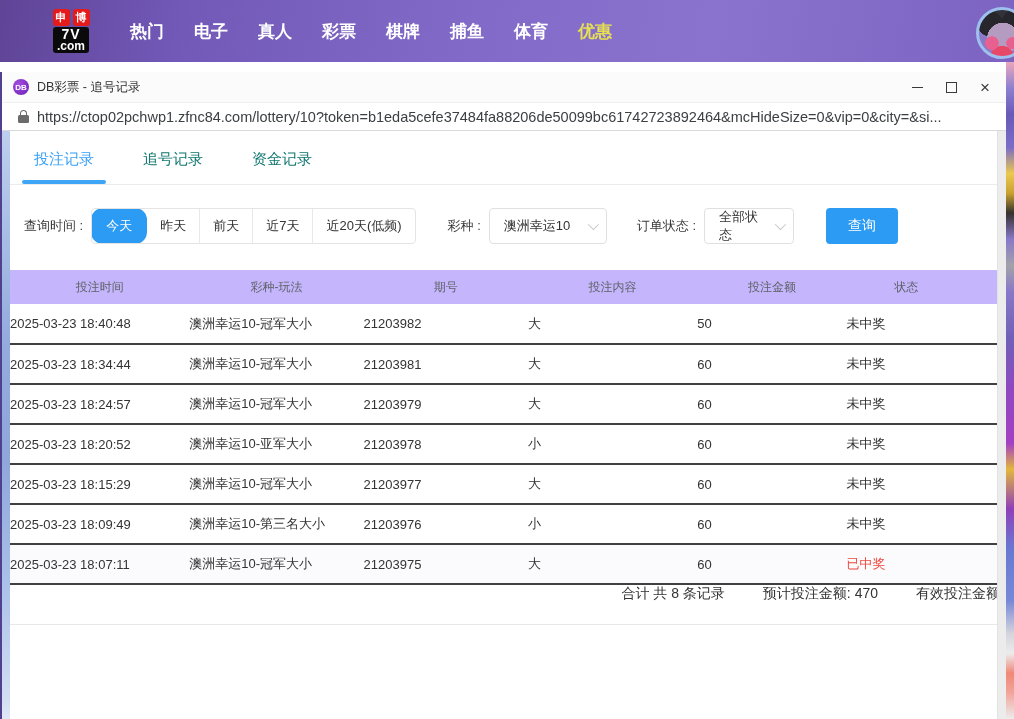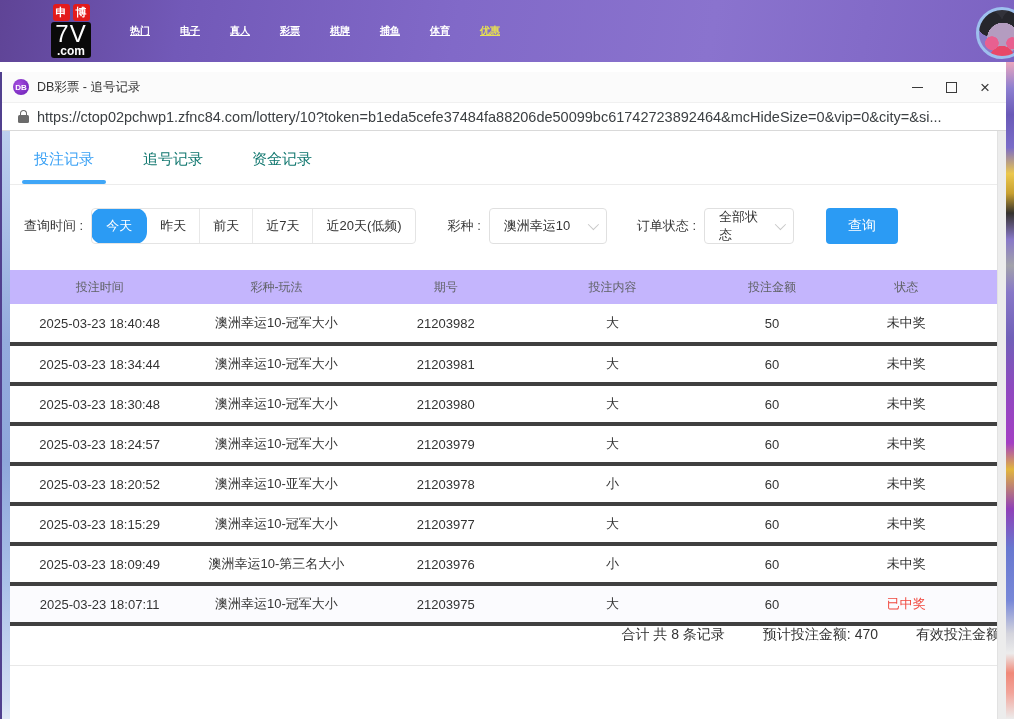--- a/index.html
+++ b/index.html
@@ -9,24 +9,24 @@
 
   
   .topnav { position:absolute; left:0; top:0; width:1014px; height:62px;
     background:linear-gradient(100deg,#5f4496 0%,#7259b8 18%,#8169c8 45%,#8a73ce 70%,#7c63c2 100%);
     display:flex; align-items:center; overflow:hidden; }
   .logo { margin-left:45px; display:flex; flex-direction:column; align-items:center; width:52px; }
   .logo-badges { display:flex; gap:3px; margin-bottom:1px; }
   .logo-badges span { width:17px; height:17px; background:#e31b1b; color:#fff; font-size:11px; font-weight:bold;
     border-radius:3px; display:flex; align-items:center; justify-content:center; }
   .logo-black { background:#0a0a0a; border-radius:3px; padding:0 4px 1px 4px; display:flex; flex-direction:column; align-items:center; line-height:1; }
-  .logo-7v { color:#fff; font-size:24px; font-weight:normal; letter-spacing:1px; }
+  .logo-7v { color:#fff; font-size:14px; font-weight:bold; letter-spacing:1px; }
   .logo-com { color:#fff; font-size:12px; font-weight:bold; margin-top:-1px; }
   .nav-items { display:flex; margin-left:18px; }
-  .nav-item { color:#fff; font-size:10px; font-weight:bold; margin:16px 15px; cursor:pointer; white-space:nowrap;text-decoration:underline; }
+  .nav-item { color:#fff; font-size:17px; font-weight:bold; margin:16px 15px; cursor:pointer; white-space:nowrap; }
   .nav-item.highlight { color:#e7e052; }
   .avatar { position:absolute; right:-14px; top:7px; width:52px; height:52px; border-radius:50%;
     border:3px solid #9ec0ee;
     background:
       radial-gradient(circle at 28% 72%, #e86090 0 14%, rgba(0,0,0,0) 15%),
       radial-gradient(circle at 72% 72%, #e86090 0 12%, rgba(0,0,0,0) 13%),
       radial-gradient(circle at 50% 104%, #e84868 0 22%, rgba(0,0,0,0) 23%),
       radial-gradient(circle at 52% 62%, #b49cc0 0 42%, rgba(0,0,0,0) 43%),
       radial-gradient(circle at 24% 30%, #26262c 0 26%, rgba(0,0,0,0) 27%),
       radial-gradient(circle at 76% 26%, #26262c 0 24%, rgba(0,0,0,0) 25%),
@@ -92,21 +92,21 @@
   .chevron { width:8px; height:8px; border-right:1.6px solid #c8c8c8; border-bottom:1.6px solid #c8c8c8;
     transform:rotate(45deg) translateY(-2px); margin-left:10px; flex:0 0 auto; }
   .gap32 { width:32px; flex:0 0 auto; } .gap30 { width:30px; flex:0 0 auto; }
   .search-btn { width:72px; height:36px; background:#2b9bf4; color:#fff; font-size:14px; border:none;
     border-radius:4px; cursor:pointer; font-family:inherit; }
 
   .bet-table { width:100%; border-collapse:collapse; table-layout:fixed; margin-top:26px; }
   .bet-table col.c1{width:18%} .bet-table col.c2{width:17.5%} .bet-table col.c3{width:16.5%}
   .bet-table col.c4{width:17%} .bet-table col.c5{width:15%} .bet-table col.c6{width:12%} .bet-table col.c7{width:4%}
   .bet-table th { height:34px; background:#c4b5fd; font-size:12px; font-weight:normal; color:#606266; text-align:center; }
-  .bet-table td { height:40px; font-size:13px; color:#333; text-align:center; border-bottom:4px solid #404040; background:#fff; }
+  .bet-table td { height:40px; font-size:13px; color:#333; text-align:left; border-bottom:2px solid #404040; background:#fff; }
   .bet-table tr:last-child td { background:#fbfbfe; }
   td.won { color:#f0483e; }
 
   .summary { height:40px; border-bottom:1px solid #e8e8e8; display:flex; align-items:flex-start;
     justify-content:flex-end; gap:38px; font-size:14px; color:#333; padding-right:16px; }
   .summary .sum-item { white-space:nowrap; }
   .summary .sum-item:last-child { margin-right:-10px; }
 </style>
 </head>
 <body>
@@ -235,29 +235,20 @@
               <tr>
                 <td>2025-03-23 18:34:44</td>
                 <td>澳洲幸运10-冠军大小</td>
                 <td>21203981</td>
                 <td>大</td>
                 <td>60</td>
                 <td>未中奖</td>
                 <td></td>
               </tr>
               <tr>
-                <td>2025-03-23 18:30:48</td>
-                <td>澳洲幸运10-冠军大小</td>
-                <td>21203980</td>
-                <td>大</td>
-                <td>60</td>
-                <td>未中奖</td>
-                <td></td>
-              </tr>
-              <tr>
                 <td>2025-03-23 18:24:57</td>
                 <td>澳洲幸运10-冠军大小</td>
                 <td>21203979</td>
                 <td>大</td>
                 <td>60</td>
                 <td>未中奖</td>
                 <td></td>
               </tr>
               <tr>
                 <td>2025-03-23 18:20:52</td>

